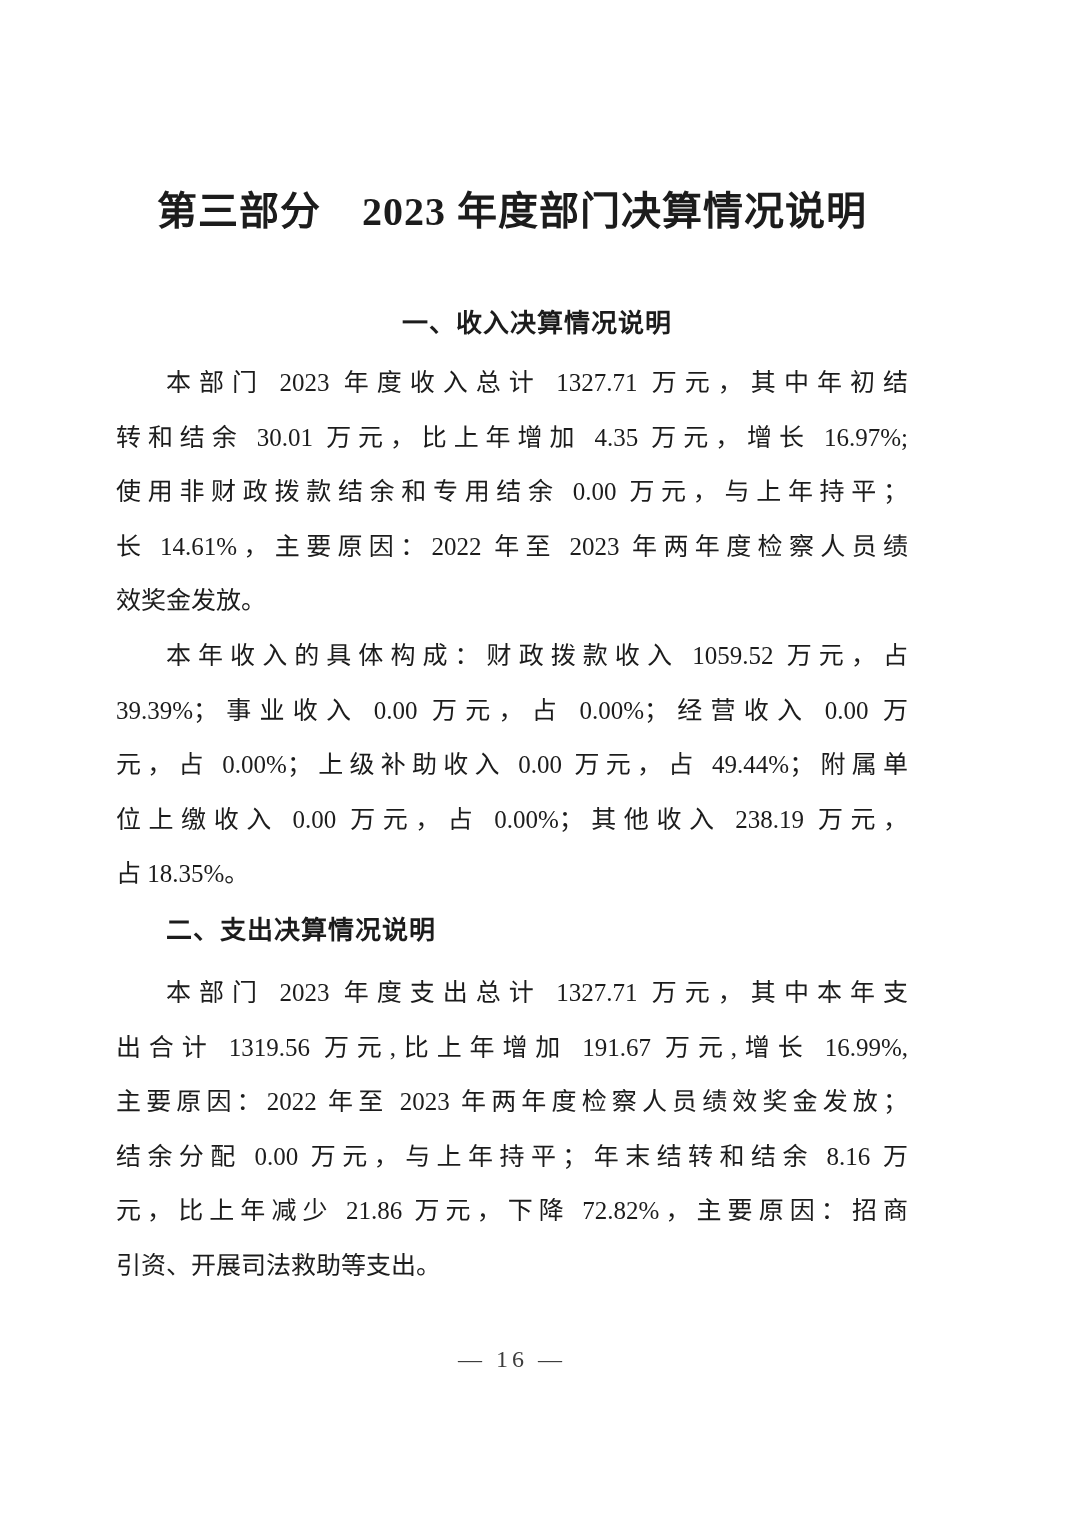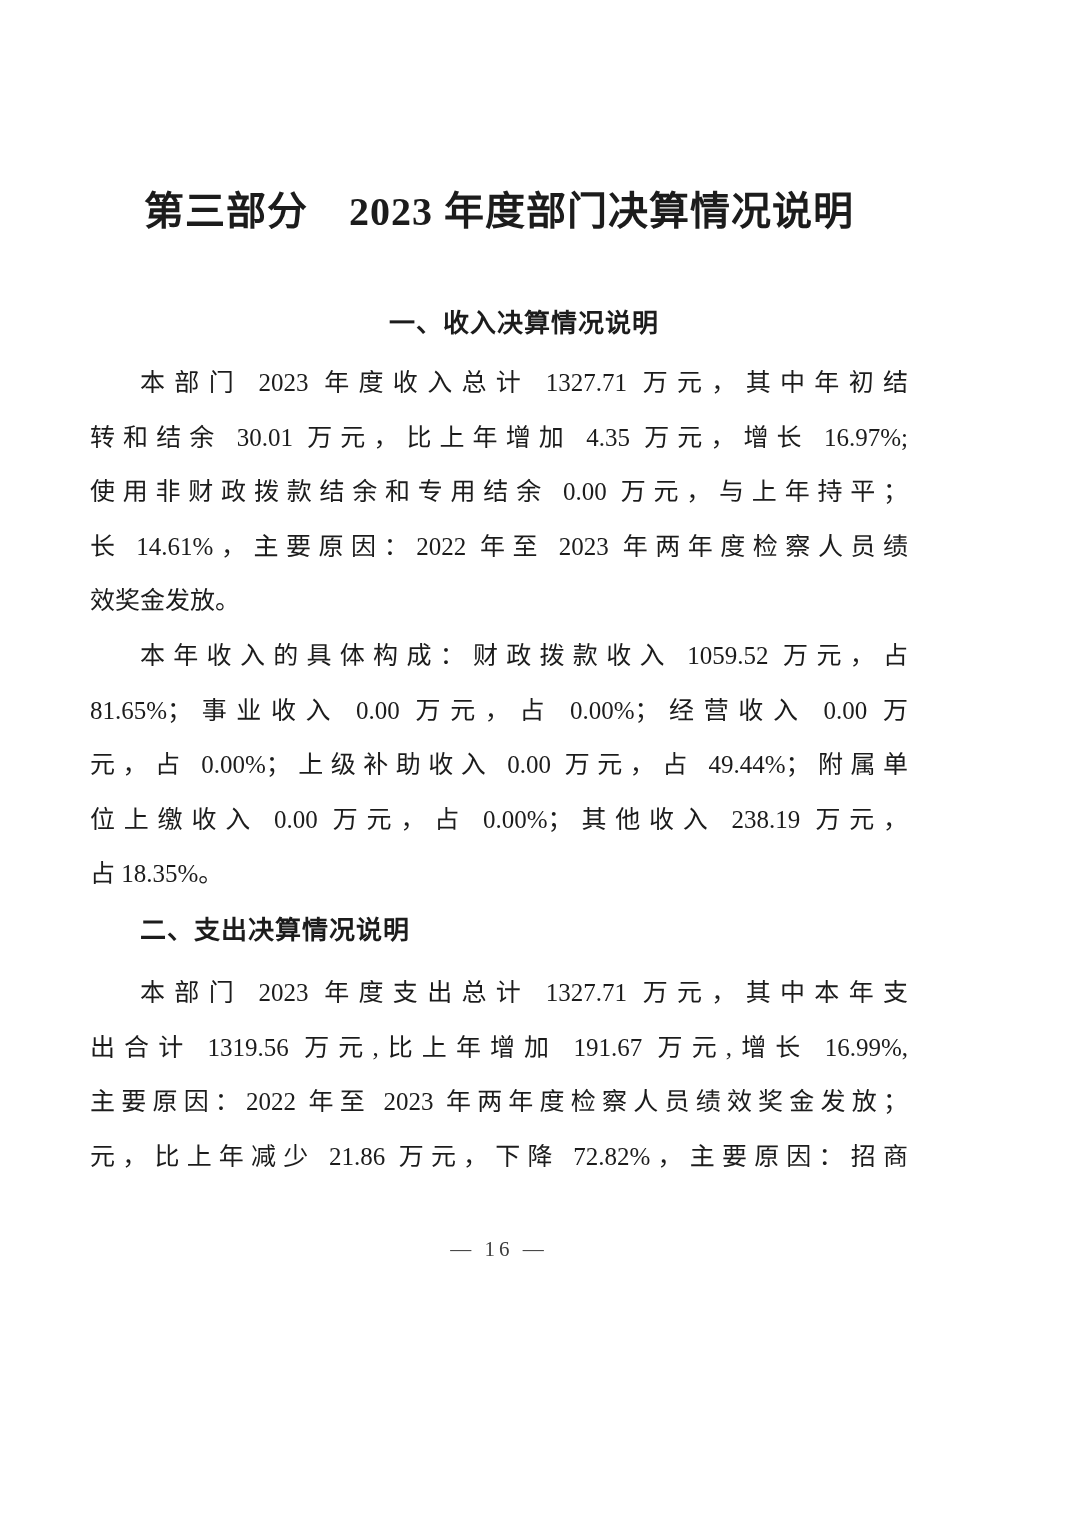--- a/index.html
+++ b/index.html
@@ -3,21 +3,21 @@
 <meta charset="utf-8">
 <style>
   html, body { margin: 0; padding: 0; background: #e9e9e9; }
   .page {
     position: relative;
     width: 1074px;
     height: 1520px;
     margin: 0 auto;
     background: #ffffff;
     box-sizing: border-box;
-    padding: 186px 166px 0 90px;
+    padding: 186px 166px 0 116px;
     font-family: "Liberation Serif", "DejaVu Serif", serif;
     color: #1c1c1c;
     overflow: hidden;
   }
   .doc-title {
     font-family: "Liberation Serif", "DejaVu Serif", serif;
     font-weight: bold;
     font-size: 40px;
     line-height: 52px;
     text-align: center;
@@ -46,21 +46,21 @@
   }
   .line.indent { text-indent: 50px; }
   .line.last {
     text-align: left;
     text-align-last: left;
     white-space: normal;
   }
   .page-footer {
     margin-top: 50px;
     text-align: center;
-    font-size: 21px;
+    font-size: 24px;
     line-height: 30px;
     color: #3d3d3d;
     letter-spacing: 4px;
     font-family: Liberation Serif, serif;
   }
 </style>
 </head>
 <body>
 
 <div class="page">
@@ -72,30 +72,32 @@
   <div class="para para-1">
     <div class="line indent">本部门 2023 年度收入总计 1327.71 万元，其中年初结</div>
     <div class="line">转和结余 30.01 万元，比上年增加 4.35 万元，增长 16.97%;</div>
     <div class="line">使用非财政拨款结余和专用结余 0.00 万元，与上年持平；</div>
     <div class="line">长 14.61%，主要原因：2022 年至 2023 年两年度检察人员绩</div>
     <div class="line last">效奖金发放。</div>
   </div>
 
   <div class="para">
     <div class="line indent">本年收入的具体构成：财政拨款收入 1059.52 万元，占</div>
-    <div class="line">81.65%；事业收入 0.00 万元，占 0.00%；经营收入 0.00 万</div>
+    <div class="line">39.39%；事业收入 0.00 万元，占 0.00%；经营收入 0.00 万</div>
     <div class="line">元，占 0.00%；上级补助收入 0.00 万元，占 49.44%；附属单</div>
     <div class="line">位上缴收入 0.00 万元，占 0.00%；其他收入 238.19 万元，</div>
     <div class="line last">占 18.35%。</div>
   </div>
 
   <div class="section-heading heading-expense">二、支出决算情况说明</div>
 
   <div class="para para-3">
     <div class="line indent">本部门 2023 年度支出总计 1327.71 万元，其中本年支</div>
     <div class="line">出合计 1319.56 万元,比上年增加 191.67 万元,增长 16.99%,</div>
     <div class="line">主要原因：2022 年至 2023 年两年度检察人员绩效奖金发放；</div>
+    <div class="line">结余分配 0.00 万元，与上年持平；年末结转和结余 8.16 万</div>
     <div class="line">元，比上年减少 21.86 万元，下降 72.82%，主要原因：招商</div>
+    <div class="line last">引资、开展司法救助等支出。</div>
   </div>
 
   <div class="page-footer">— 16 —</div>
 
 </div>
 
 </body></html>

